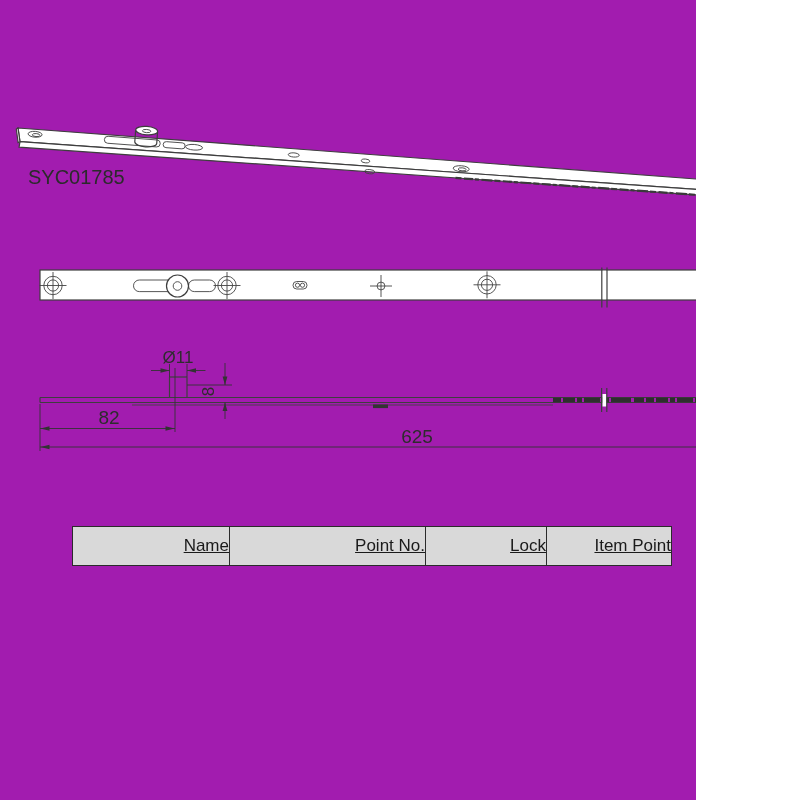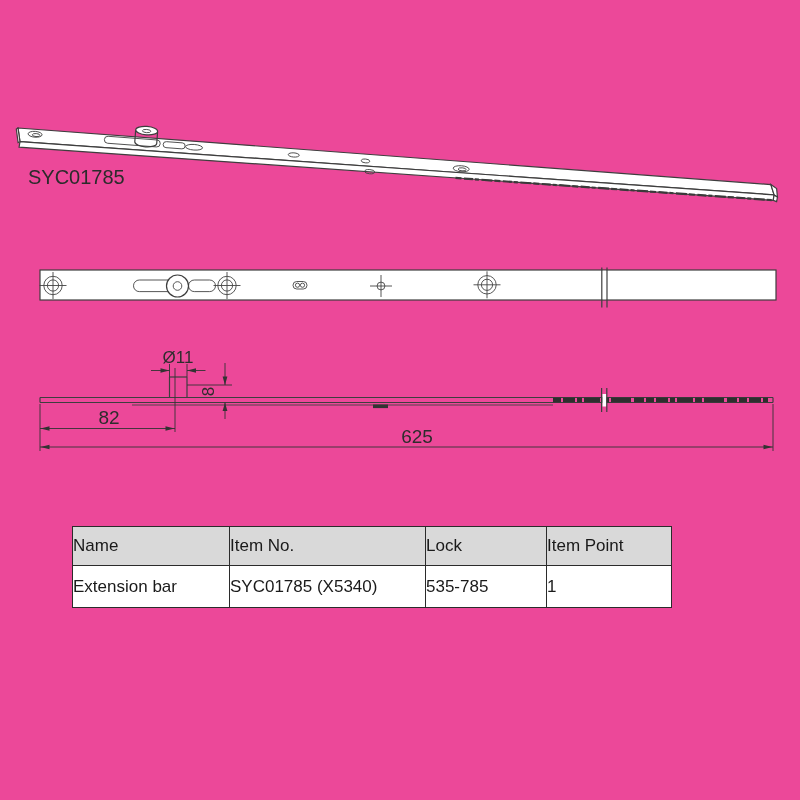--- a/index.html
+++ b/index.html
@@ -1,32 +1,32 @@
 <!DOCTYPE html>
 <html><head>
 <meta charset="utf-8">
 <style>
   html,body{margin:0;padding:0;background:#fff;}
-  #page{position:relative;width:800px;height:800px;background:#ec4899;overflow:hidden;
+  #page{position:relative;width:696px;height:800px;background:#a21caf;overflow:hidden;
         font-family:"Liberation Sans", sans-serif;}
   svg{position:absolute;left:0;top:0;}
   .geo{stroke:#3e3e3e;fill:none;stroke-width:1.2;}
   .geof{stroke:#3e3e3e;fill:#ffffff;stroke-width:1.2;}
   .thin{stroke:#444;fill:none;stroke-width:0.9;}
   .dim{stroke:#333;fill:none;stroke-width:0.9;}
   .arrow{fill:#333;stroke:none;}
   .dimtext{fill:#2d2d2d;font-size:17px;}
   .dimtext-lg{fill:#2d2d2d;font-size:19px;}
   .label{fill:#2b2b2b;font-size:20px;}
   .serr{stroke:#2e2e2e;stroke-width:4.6;fill:none;}
   .serrp{stroke:#3a3a3a;stroke-width:2.2;fill:none;}
   #spec-table{position:absolute;left:72px;top:526px;border-collapse:collapse;
               table-layout:fixed;font-size:17px;color:#1a1a1a;}
-  #spec-table td{border:1.6px solid #2b2b2b;text-align:left;vertical-align:middle;
-                 padding:0;overflow:hidden;white-space:nowrap;}
+  #spec-table td{border:1.6px solid #2b2b2b;text-align:right;vertical-align:middle;
+                 padding:0;overflow:hidden;white-space:nowrap;text-decoration:underline;}
   #spec-table tr.hdr td{background:#d9d9d9;height:38px;}
   #spec-table tr.row td{background:#ffffff;height:41px;}
 </style>
 </head>
 <body>
 
 <div id="page">
 
 <svg width="800" height="800" viewBox="0 0 800 800">
 
@@ -171,26 +171,20 @@
 <table id="spec-table">
   <colgroup>
     <col style="width:157px">
         <col style="width:196px">
         <col style="width:121px">
         <col style="width:125px">
   </colgroup>
   <tbody>
     <tr class="hdr">
       <td>Name</td>
-      <td>Item No.</td>
+      <td>Point No.</td>
       <td>Lock</td>
       <td>Item Point</td>
-    </tr>
-    <tr class="row">
-      <td>Extension bar</td>
-      <td>SYC01785 (X5340)</td>
-      <td>535-785</td>
-      <td>1</td>
     </tr>
   </tbody>
 </table>
 
 </div>
 
 </body></html>

